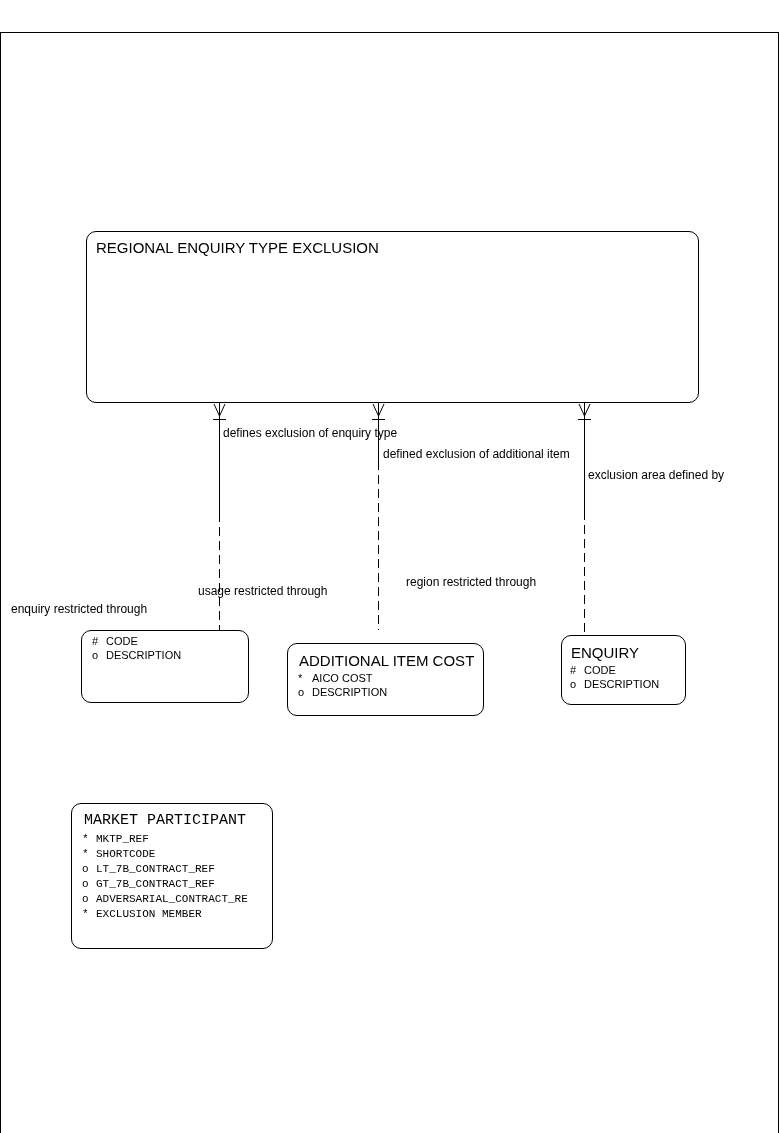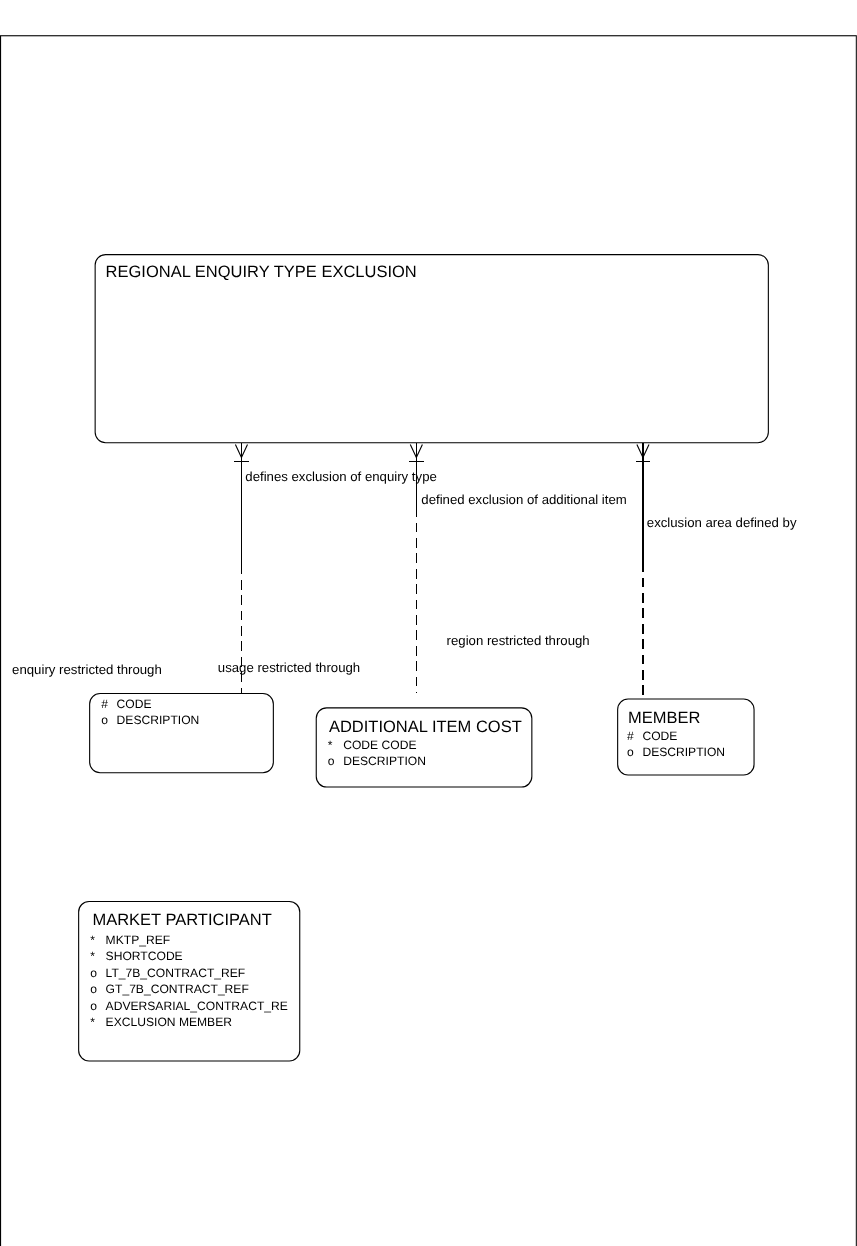--- a/index.html
+++ b/index.html
@@ -74,65 +74,65 @@
   </svg>
 
   <div class="entity" style="left:85px; top:198px; width:613px; height:172px;">
     <div class="entity-title" style="padding:8px 0 0 9px;">REGIONAL ENQUIRY TYPE EXCLUSION</div>
   </div>
 
   <div class="rel-label" style="left:222px; top:393px;">defines exclusion of enquiry type</div>
   <div class="rel-label" style="left:382px; top:414px;">defined exclusion of additional item</div>
   <div class="rel-label" style="left:587px; top:435px;">exclusion area defined by</div>
   <div class="rel-label" style="left:405px; top:542px;">region restricted through</div>
-  <div class="rel-label" style="left:197px; top:567px;">usage restricted through</div>
+  <div class="rel-label" style="left:197px; top:551px;">usage restricted through</div>
   <div class="rel-label" style="left:10px; top:569px;">enquiry restricted through</div>
 
   <div class="entity" style="left:80px; top:597px; width:168px; height:73px;">
     <div class="attrs">
       <div class="attr">
         <span class="prefix">#</span>
         <span>CODE</span>
       </div>
       <div class="attr">
         <span class="prefix">o</span>
         <span>DESCRIPTION</span>
       </div>
     </div>
   </div>
 
   <div class="entity" style="left:286px; top:610px; width:197px; height:73px;">
     <div class="entity-title">ADDITIONAL ITEM COST</div>
     <div class="attrs">
       <div class="attr">
         <span class="prefix">*</span>
-        <span>CODE CODE</span>
+        <span>AICO COST</span>
       </div>
       <div class="attr">
         <span class="prefix">o</span>
         <span>DESCRIPTION</span>
       </div>
     </div>
   </div>
 
   <div class="entity" style="left:560px; top:602px; width:125px; height:70px;">
-    <div class="entity-title" style="padding:9px 0 0 9px;">MEMBER</div>
+    <div class="entity-title" style="padding:9px 0 0 9px;">ENQUIRY</div>
     <div class="attrs" style="padding-left:8px;">
       <div class="attr">
         <span class="prefix">#</span>
         <span>CODE</span>
       </div>
       <div class="attr">
         <span class="prefix">o</span>
         <span>DESCRIPTION</span>
       </div>
     </div>
   </div>
 
-  <div class="entity mp" style="left:70px; top:786px; width:202px; height:146px;">
+  <div class="entity mp" style="left:70px; top:770px; width:202px; height:146px;font-family:Liberation Mono, monospace;">
     <div class="entity-title" style="padding:9px 0 0 12px;">MARKET PARTICIPANT</div>
     <div class="attrs" style="padding-top:4px;">
       <div class="attr">
         <span class="prefix">*</span>
         <span>MKTP_REF</span>
       </div>
       <div class="attr">
         <span class="prefix">*</span>
         <span>SHORTCODE</span>
       </div>

